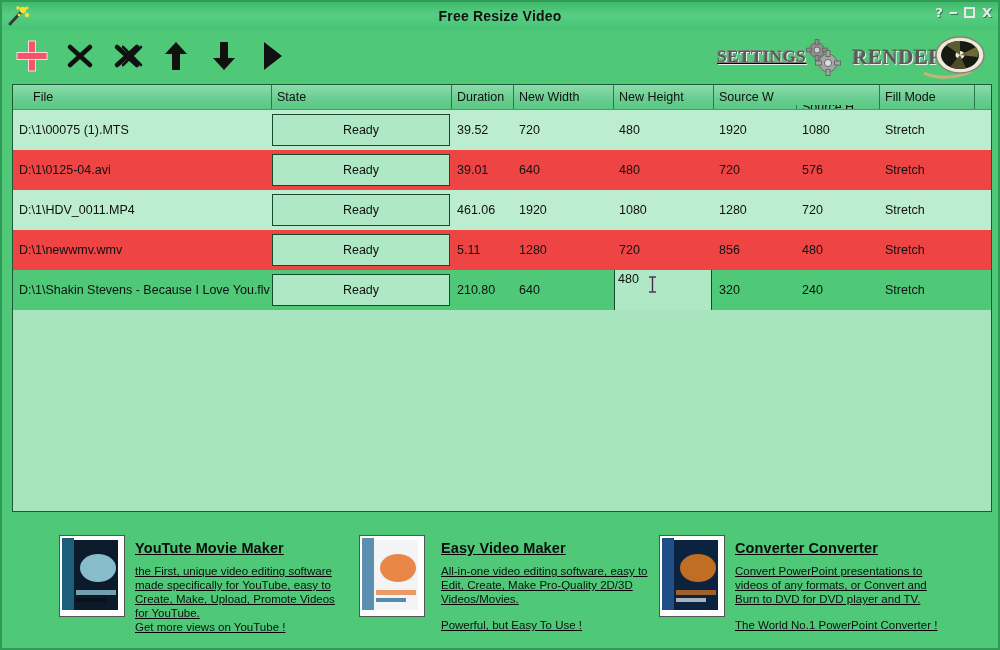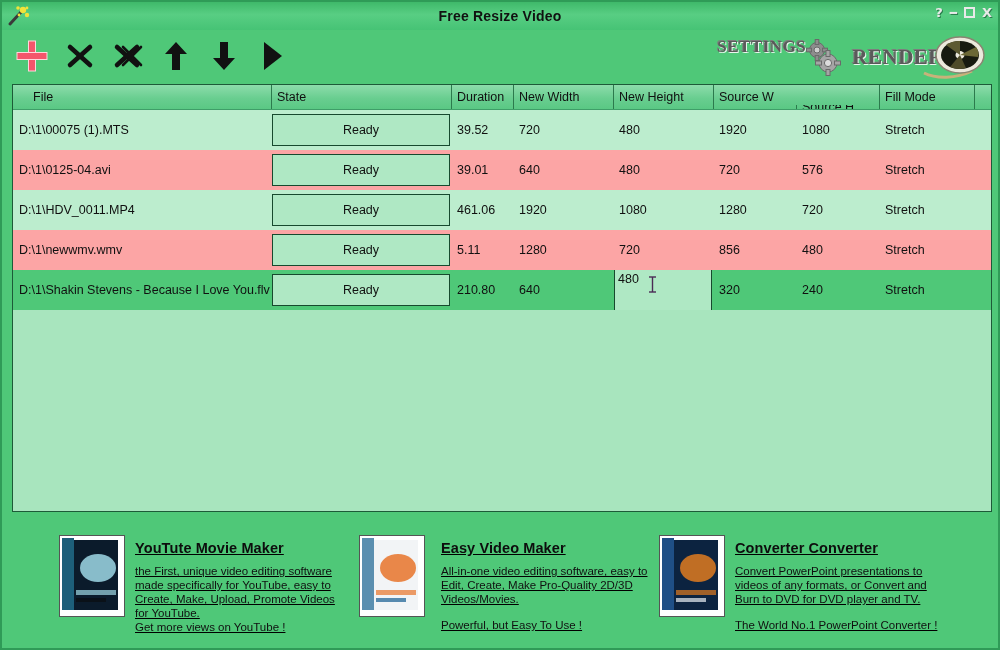--- a/index.html
+++ b/index.html
@@ -131,21 +131,21 @@
   #grid-header .hcell:first-child { border-left: none; padding-left: 20px; }
 
   .grow {
     display: flex;
     height: 40px;
     font-size: 12.5px;
     color: #101010;
     align-items: center;
   }
   .grow.alt0 { background: #BCEDCE; }
-  .grow.alt1 { background: #fca5a5; }
+  .grow.alt1 { background: #ef4444; }
   .grow.selected { background: #4FC878; }
   .gcell {
     box-sizing: border-box;
     height: 40px;
     display: flex;
     align-items: center;
     padding-left: 6px;
     overflow: hidden;
     white-space: nowrap;
   }
@@ -290,21 +290,21 @@
 
       <div class="tool">
         <svg width="26" height="32" viewBox="0 0 26 32">
           <polygon points="5,2 23,16 5,30" fill="#111"></polygon>
         </svg>
       </div>
     </div>
 
     <div id="tools-right">
 
-      <div style="display:flex;cursor:pointer;">
+      <div style="display:flex;align-items:center;cursor:pointer;text-decoration:underline;">
         <span class="biglabel" style="font-size:17px;">SETTINGS</span>
         <svg width="40" height="40" viewBox="0 0 40 40" style="margin-left:-4px;">
           <g fill="#8d8d8d" stroke="#6a6a6a" stroke-width="1">
             <circle cx="15" cy="13" r="7.5"></circle>
             <circle cx="15" cy="13" r="3" fill="#cfcfcf"></circle>
             <rect x="13.2" y="2.5" width="3.6" height="5"></rect>
               <rect x="13.2" y="18.5" width="3.6" height="5"></rect>
             <rect x="4.5" y="11.2" width="5" height="3.6"></rect>
               <rect x="20.5" y="11.2" width="5" height="3.6"></rect>
           </g>

